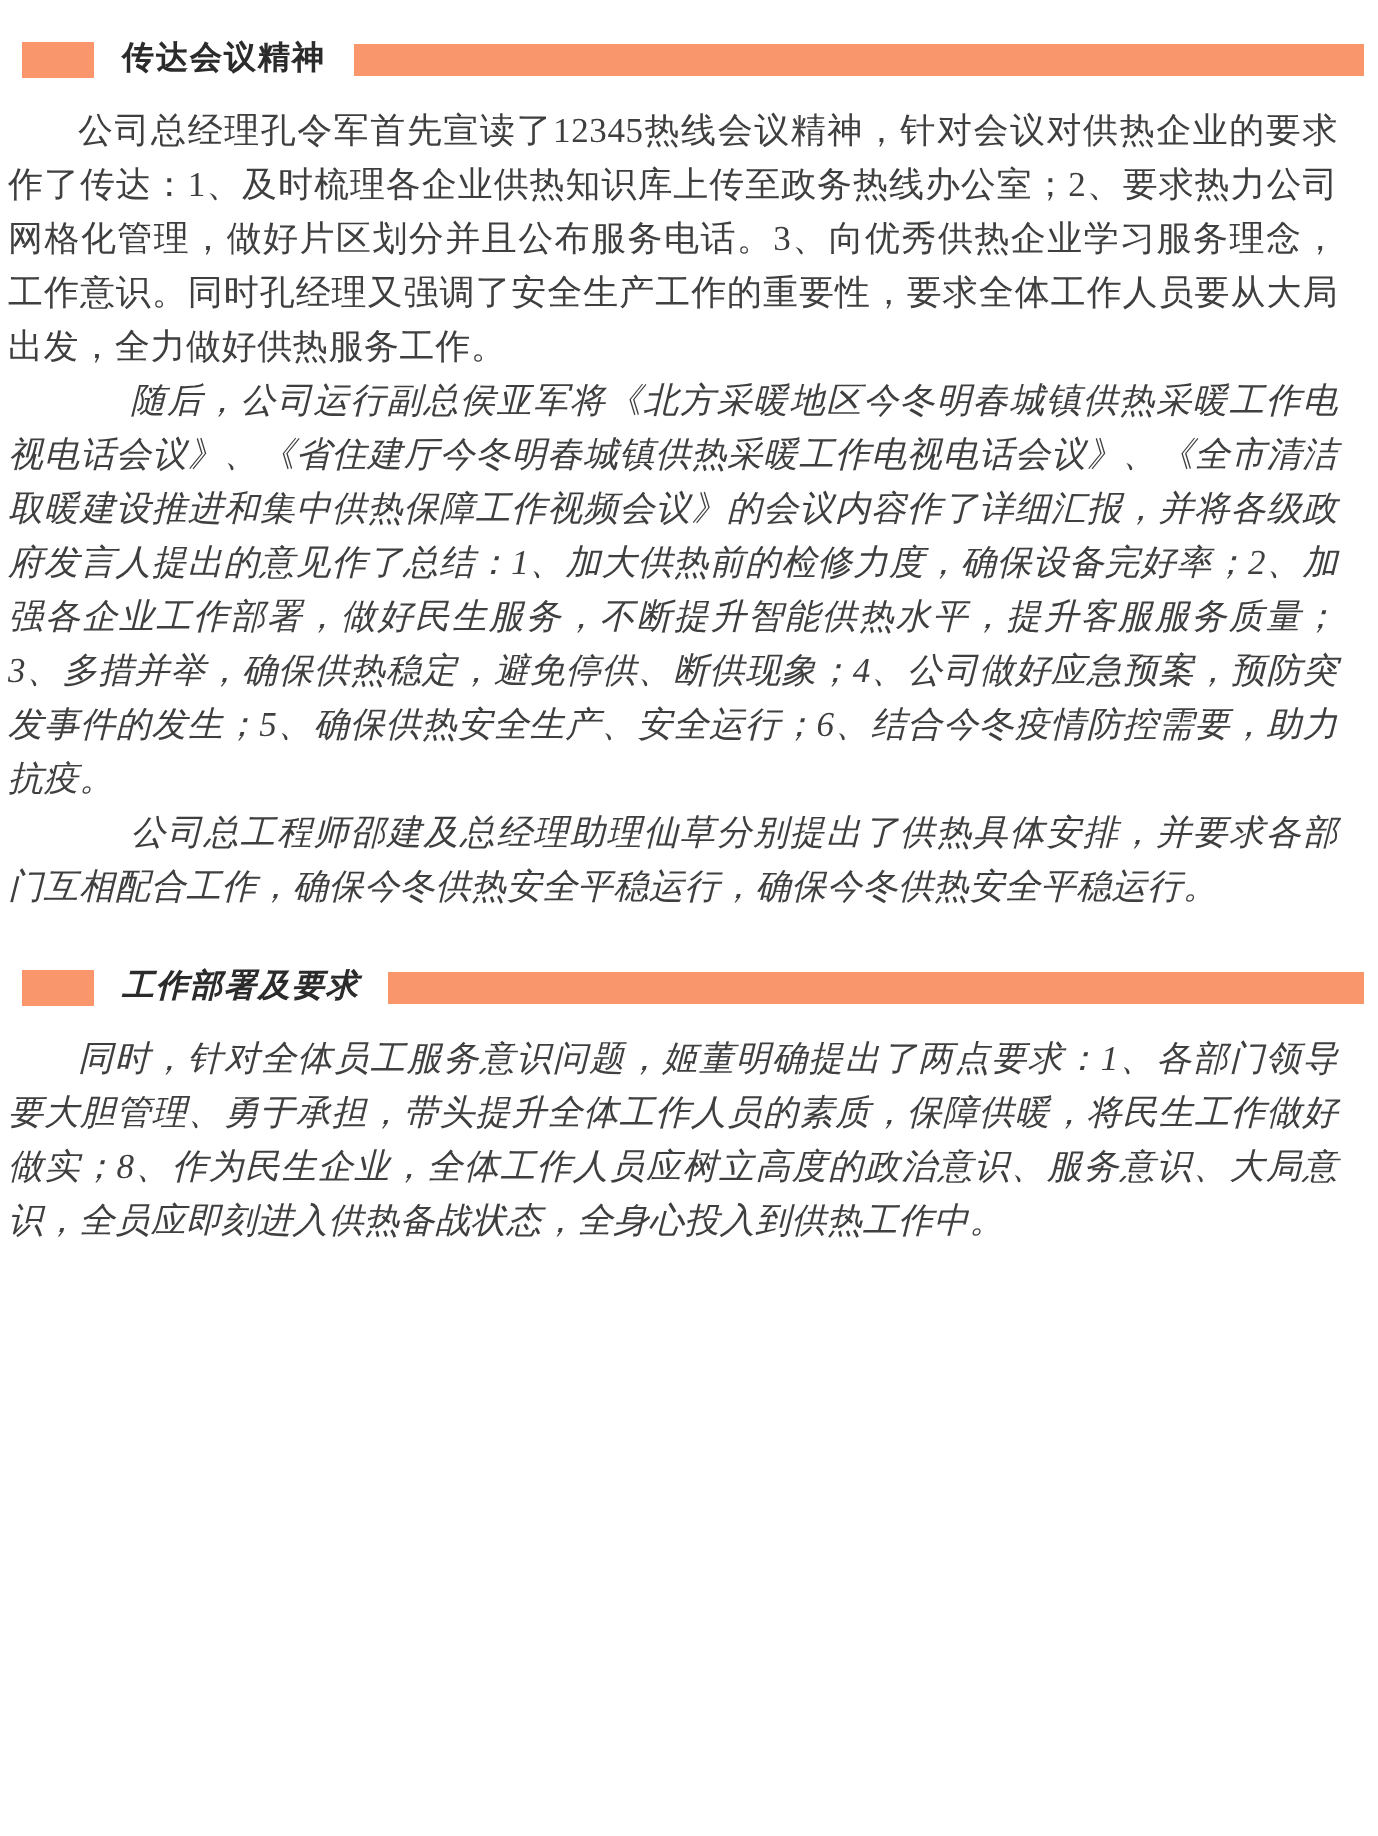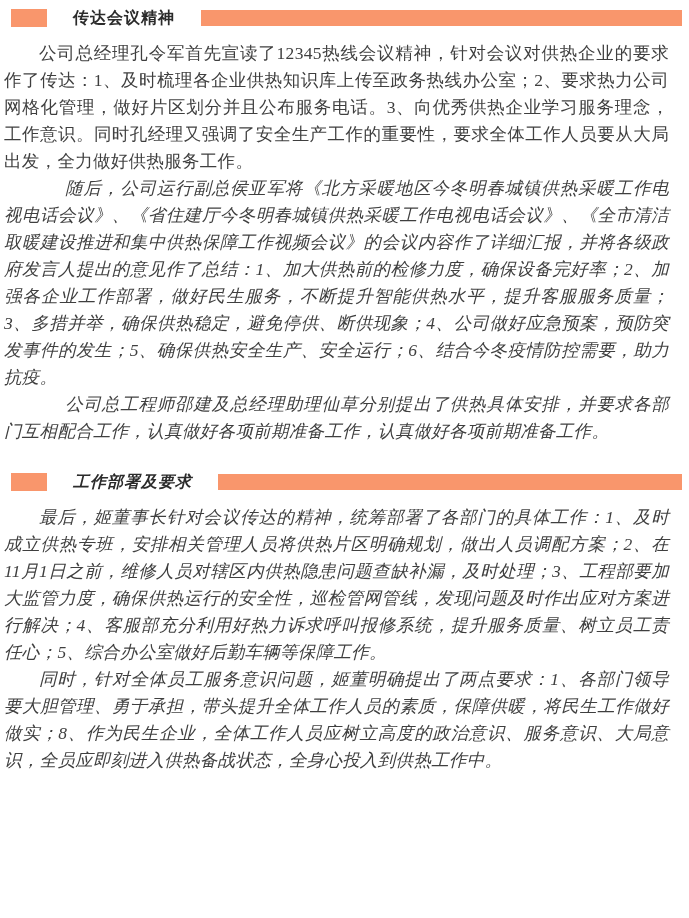--- a/index.html
+++ b/index.html
@@ -15,22 +15,21 @@
     overflow: hidden;
     box-sizing: border-box;
     padding-top: 9px;
     font-family: "Liberation Serif", "DejaVu Serif", serif;
   }
   
   .section-header {
     display: flex;
     align-items: center;
     height: 18px;
-    margin: 0 7px 13px 11px;
-    gap: 12px;
+    margin: 12px 7px 13px 11px;
   }
   .accent-block {
     width: 36px;
     height: 18px;
     background: #f9966c;
     flex: 0 0 auto;
   }
   .section-title {
     font-family: "Liberation Sans", "DejaVu Sans", sans-serif;
     font-size: 16px;
@@ -76,29 +75,28 @@
 
   <div class="section">
     <div class="section-header">
       <span class="accent-block"></span>
       <h2 class="section-title">传达会议精神</h2>
       <span class="accent-bar"></span>
     </div>
     <div class="section-body">
       <p class="indent-2">公司总经理孔令军首先宣读了12345热线会议精神，针对会议对供热企业的要求作了传达：1、及时梳理各企业供热知识库上传至政务热线办公室；2、要求热力公司网格化管理，做好片区划分并且公布服务电话。3、向优秀供热企业学习服务理念，工作意识。同时孔经理又强调了安全生产工作的重要性，要求全体工作人员要从大局出发，全力做好供热服务工作。</p>
       <p class="indent-35">随后，公司运行副总侯亚军将《北方采暖地区今冬明春城镇供热采暖工作电视电话会议》、《省住建厅今冬明春城镇供热采暖工作电视电话会议》、《全市清洁取暖建设推进和集中供热保障工作视频会议》的会议内容作了详细汇报，并将各级政府发言人提出的意见作了总结：1、加大供热前的检修力度，确保设备完好率；2、加强各企业工作部署，做好民生服务，不断提升智能供热水平，提升客服服务质量；3、多措并举，确保供热稳定，避免停供、断供现象；4、公司做好应急预案，预防突发事件的发生；5、确保供热安全生产、安全运行；6、结合今冬疫情防控需要，助力抗疫。</p>
-      <p class="indent-35">公司总工程师邵建及总经理助理仙草分别提出了供热具体安排，并要求各部门互相配合工作，认真做好各项前期准备工作，认真做好各项前期准备工作。</p>
+      <p class="indent-35">公司总工程师邵建及总经理助理仙草分别提出了供热具体安排，并要求各部门互相配合工作，确保今冬供热安全平稳运行，确保今冬供热安全平稳运行。</p>
     </div>
   </div>
 
   <div class="section">
     <div class="section-header">
       <span class="accent-block"></span>
       <h2 class="section-title">工作部署及要求</h2>
       <span class="accent-bar"></span>
     </div>
     <div class="section-body">
-      <p class="indent-2">最后，姬董事长针对会议传达的精神，统筹部署了各部门的具体工作：1、及时成立供热专班，安排相关管理人员将供热片区明确规划，做出人员调配方案；2、在11月1日之前，维修人员对辖区内供热隐患问题查缺补漏，及时处理；3、工程部要加大监管力度，确保供热运行的安全性，巡检管网管线，发现问题及时作出应对方案进行解决；4、客服部充分利用好热力诉求呼叫报修系统，提升服务质量、树立员工责任心；5、综合办公室做好后勤车辆等保障工作。</p>
       <p class="indent-2">同时，针对全体员工服务意识问题，姬董明确提出了两点要求：1、各部门领导要大胆管理、勇于承担，带头提升全体工作人员的素质，保障供暖，将民生工作做好做实；8、作为民生企业，全体工作人员应树立高度的政治意识、服务意识、大局意识，全员应即刻进入供热备战状态，全身心投入到供热工作中。</p>
     </div>
   </div>
 
 </div>
 
 </body></html>

